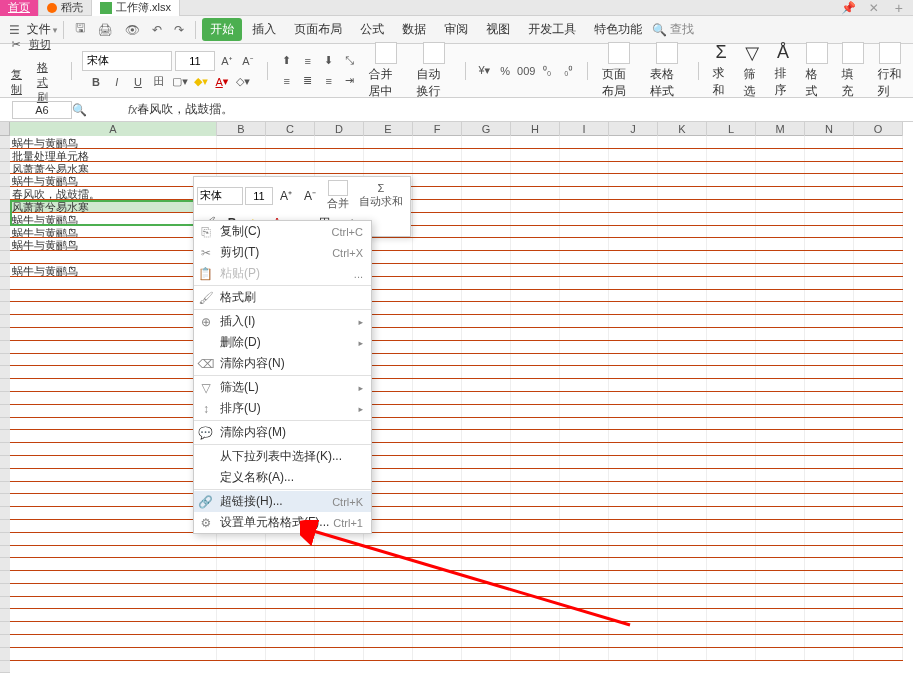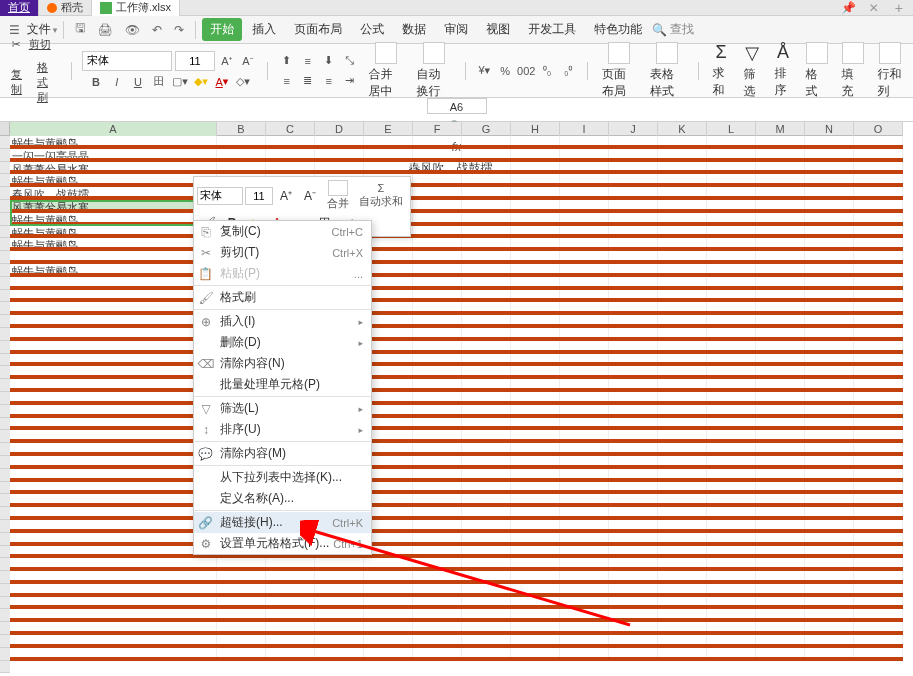--- a/index.html
+++ b/index.html
@@ -1,21 +1,21 @@
 <!DOCTYPE html>
 <html><head>
 <meta charset="utf-8">
 <style>
 * { margin: 0; padding: 0; box-sizing: border-box; font-family: "Microsoft YaHei", Arial, sans-serif; }
 body { background: #fff; font-size: 12px; color: #333; width: 913px; height: 676px; overflow: hidden; position: relative; }
 
 .tabs-bar { height: 16px; background: #e8e8e8; display: flex; align-items: center; border-bottom: 1px solid #d0d0d0; }
 .tab { padding: 0 8px; height: 16px; display: flex; align-items: center; gap: 4px; font-size: 11px; border-right: 1px solid #d0d0d0; }
 .tab.active { background: #fff; }
-.tab.home { background: #4c1d95; color: #fff; text-decoration: underline; }
+.tab.home { background: #ec4899; color: #fff; text-decoration: underline; }
 .dot-orange { width: 10px; height: 10px; border-radius: 50%; background: #ff6a00; display: inline-block; }
 .dot-green { width: 12px; height: 12px; background: #4caf50; display: inline-block; }
 .tab-pin { margin-left: auto; color: #999; padding: 0 6px; }
 .tab-close { color: #999; padding: 0 6px; }
 .tab-add { color: #999; padding: 0 10px; font-size: 14px; }
 
 .menu-bar { height: 28px; background: #f5f5f5; display: flex; align-items: center; padding: 0 4px; gap: 2px; border-bottom: 1px solid #d0d0d0; }
 .menu-item { padding: 3px 8px; font-size: 12px; cursor: pointer; }
 .menu-item.active { background: #4caf50; color: #fff; border-radius: 3px; }
 .menu-icon { padding: 3px 5px; color: #666; }
@@ -26,36 +26,36 @@
 .ribbon { height: 54px; background: #fafafa; border-bottom: 1px solid #d0d0d0; display: flex; align-items: center; padding: 0 6px; gap: 6px; }
 .ribbon-group { display: flex; flex-direction: column; align-items: center; gap: 2px; font-size: 11px; color: #555; }
 .ribbon-row { display: flex; align-items: center; gap: 3px; }
 .rbtn { padding: 2px 4px; font-size: 11px; color: #444; cursor: pointer; border: 1px solid transparent; text-decoration: underline; }
 .rbtn-big { display: flex; flex-direction: column; align-items: center; gap: 2px; padding: 2px 4px; }
 .rbtn-icon { width: 22px; height: 22px; border: 1px solid #ccc; background: #fff; }
 .font-select { width: 90px; height: 20px; font-size: 11px; border: 1px solid #ccc; padding: 0 4px; }
 .size-input { width: 40px; height: 20px; font-size: 11px; border: 1px solid #ccc; text-align: center; }
 .toolbar-icon-btn { width: 18px; height: 18px; border: 1px solid transparent; display: inline-flex; align-items: center; justify-content: center; color: #555; }
 
-.formula-bar { height: 24px; border-bottom: 1px solid #d0d0d0; display: flex; align-items: center; padding: 0 12px; gap: 6px; background: #fff; flex-direction: column; }
+.formula-bar { height: 24px; border-bottom: 1px solid #d0d0d0; display: flex; align-items: center; padding: 0 12px; background: #fff; }
 .cell-ref { width: 60px; height: 18px; border: 1px solid #ccc; text-align: center; font-size: 11px; padding-top: 2px; }
-.fx-label { font-style: italic; color: #666; }
+.fx-label { font-style: italic; color: #666; margin-left: 41px; }
 .formula-text { color: #333; }
 
 .grid-area { position: relative; display: flex; }
 .row-headers { width: 10px; background: #e8e8e8; }
 .row-hdr { height: 12.8px; border-bottom: 1px solid #d0d0d0; font-size: 9px; color: #555; text-align: center; }
 .col-headers { display: flex; height: 14px; background: #e8e8e8; border-bottom: 1px solid #bbb; }
 .col-hdr { border-right: 1px solid #d0d0d0; font-size: 11px; text-align: center; color: #555; height: 14px; line-height: 14px; }
 .col-A { width: 207px; background: #d0e8d0; }
 .col-other { width: 49px; }
 .corner { width: 10px; height: 14px; background: #e0e0e0; border-right: 1px solid #bbb; border-bottom: 1px solid #bbb; }
 
 .cells { position: relative; }
-.cell-row { display: flex; height: 12.8px; border-bottom: 4px solid #c2410c; }
+.cell-row { display: flex; height: 12.8px; border-bottom: 1px solid #c2410c; }
 .cell { border-right: 1px solid #eee; font-size: 11px; padding: 0 2px; color: #333; white-space: nowrap; overflow: hidden; }
 .cell.cA { width: 207px; }
 .cell.cO { width: 49px; }
 .selection-box { position: absolute; border: 2px solid #4caf50; pointer-events: none; }
 
 .mini-toolbar { position: absolute; background: #fff; border: 1px solid #ccc; box-shadow: 2px 2px 6px rgba(0,0,0,.15); padding: 3px; display: flex; flex-direction: column; gap: 2px; }
 .mini-row { display: flex; align-items: center; gap: 2px; }
 .mini-font { width: 46px; height: 18px; border: 1px solid #ccc; font-size: 11px; padding: 0 2px; }
 .mini-size { width: 28px; height: 18px; border: 1px solid #ccc; font-size: 11px; text-align: center; }
 .mini-btn { width: 22px; height: 20px; border: 1px solid transparent; display: inline-flex; align-items: center; justify-content: center; font-size: 12px; }
@@ -174,21 +174,21 @@
     </div>
   <div class="rbtn-big">
       <div class="rbtn-icon"></div>
       <span>自动换行</span>
     </div>
   <span class="sep-v"></span>
   <div class="ribbon-group">
     <div class="ribbon-row">
       <span class="toolbar-icon-btn">¥▾</span>
       <span class="toolbar-icon-btn">%</span>
-      <span class="toolbar-icon-btn">002</span>
+      <span class="toolbar-icon-btn">009</span>
       <span class="toolbar-icon-btn">⁰₀</span>
       <span class="toolbar-icon-btn">₀⁰</span>
     </div>
   </div>
   <span class="sep-v"></span>
   <div class="rbtn-big">
       <div class="rbtn-icon"></div>
       <span>页面布局</span>
     </div>
   <div class="rbtn-big">
@@ -308,21 +308,21 @@
         <div class="cell cO"></div>
         <div class="cell cO"></div>
         <div class="cell cO"></div>
         <div class="cell cO"></div>
         <div class="cell cO"></div>
         <div class="cell cO"></div>
         <div class="cell cO"></div>
         <div class="cell cO"></div>
       </div>
       <div class="cell-row">
-        <div class="cell cA">一闪一闪亮晶晶</div>
+        <div class="cell cA">批量处理单元格</div>
         <div class="cell cO"></div>
         <div class="cell cO"></div>
         <div class="cell cO"></div>
         <div class="cell cO"></div>
         <div class="cell cO"></div>
         <div class="cell cO"></div>
         <div class="cell cO"></div>
         <div class="cell cO"></div>
         <div class="cell cO"></div>
         <div class="cell cO"></div>
@@ -1053,23 +1053,20 @@
       <span class="cm-arrow">▸</span>
     </div>
   <div class="cm-item">
       <span>删除(D)</span>
       <span class="cm-arrow">▸</span>
     </div>
   <div class="cm-item">
       <span class="cm-icon">⌫</span>
       <span>清除内容(N)</span>
     </div>
-  <div class="cm-item">
-      <span>批量处理单元格(P)</span>
-    </div>
   <div class="cm-sep"></div>
   <div class="cm-item">
       <span class="cm-icon">▽</span>
       <span>筛选(L)</span>
       <span class="cm-arrow">▸</span>
     </div>
   <div class="cm-item">
       <span class="cm-icon">↕</span>
       <span>排序(U)</span>
       <span class="cm-arrow">▸</span>

